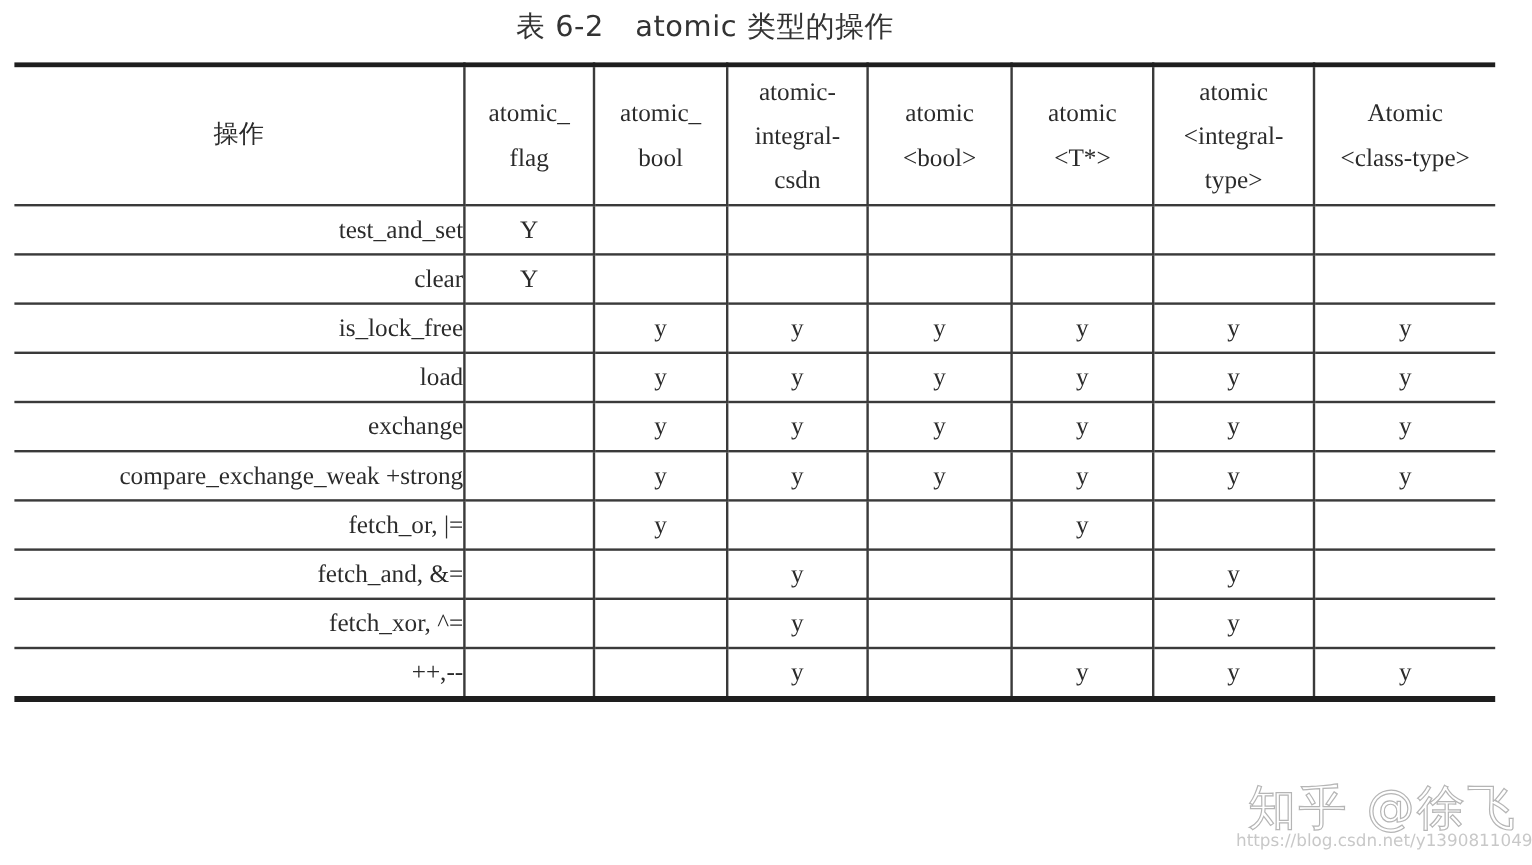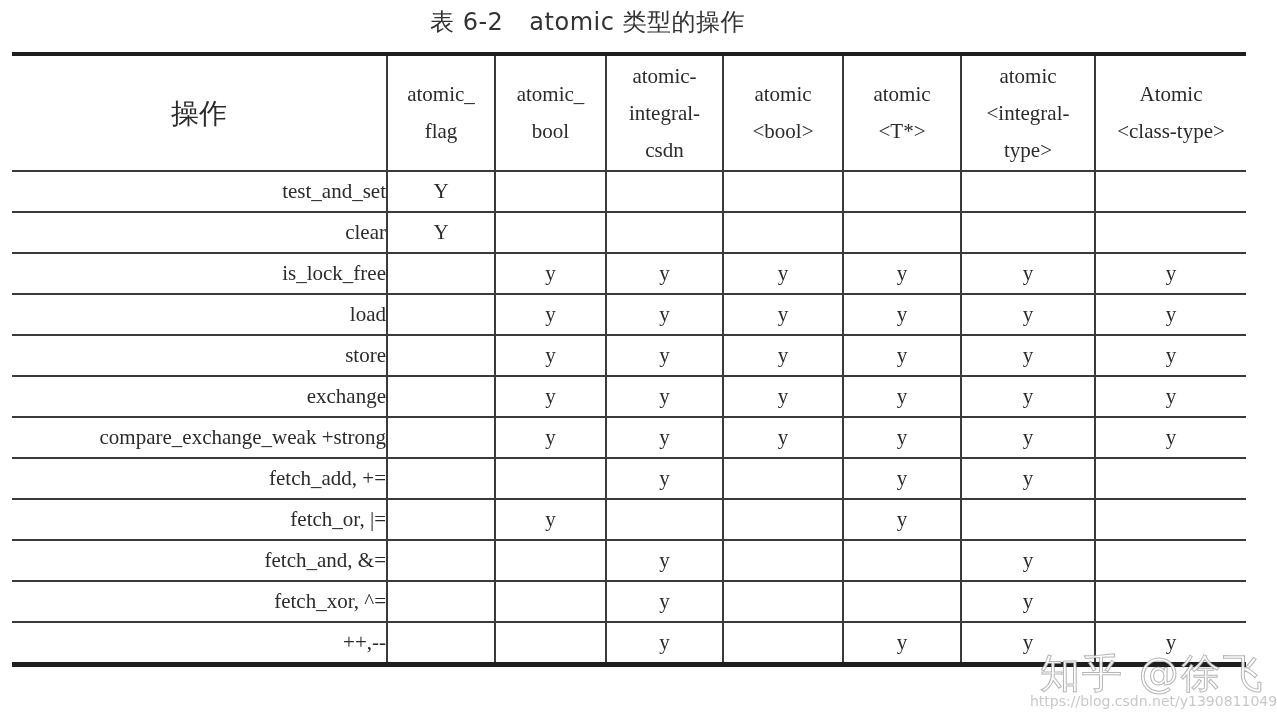--- a/index.html
+++ b/index.html
@@ -59,22 +59,22 @@
       font-weight: normal;
     }
     table.ops th:first-child, table.ops td:first-child { border-left: none; }
     table.ops th:last-child, table.ops td:last-child { border-right: none; }
 
     table.ops thead th {
       height: 114px;
       line-height: 37px;
     }
     table.ops thead th.op-head {
-      font-family: Liberation Serif, serif;
-      font-size: 28px;
+      font-family: Liberation Mono, monospace;
+      font-size: 21px;
     }
     table.ops tbody td {
       height: 39px;
     }
     table.ops tbody td.op-name {
       text-align: right;
       padding-left: 9px;
       white-space: nowrap;
     }
     .hdr-line { display: block; }
@@ -192,58 +192,38 @@
       <td class="op-name">load</td>
       <td></td>
       <td>y</td>
       <td>y</td>
       <td>y</td>
       <td>y</td>
       <td>y</td>
       <td>y</td>
     </tr>
     <tr>
-      <td class="op-name">store</td>
-      <td></td>
-      <td>y</td>
-      <td>y</td>
-      <td>y</td>
-      <td>y</td>
-      <td>y</td>
-      <td>y</td>
-    </tr>
-    <tr>
       <td class="op-name">exchange</td>
       <td></td>
       <td>y</td>
       <td>y</td>
       <td>y</td>
       <td>y</td>
       <td>y</td>
       <td>y</td>
     </tr>
     <tr>
       <td class="op-name">compare_exchange_weak +strong</td>
       <td></td>
       <td>y</td>
       <td>y</td>
       <td>y</td>
       <td>y</td>
       <td>y</td>
       <td>y</td>
-    </tr>
-    <tr>
-      <td class="op-name">fetch_add, +=</td>
-      <td></td>
-      <td></td>
-      <td>y</td>
-      <td></td>
-      <td>y</td>
-      <td>y</td>
-      <td></td>
     </tr>
     <tr>
       <td class="op-name">fetch_or, |=</td>
       <td></td>
       <td>y</td>
       <td></td>
       <td></td>
       <td>y</td>
       <td></td>
       <td></td>

